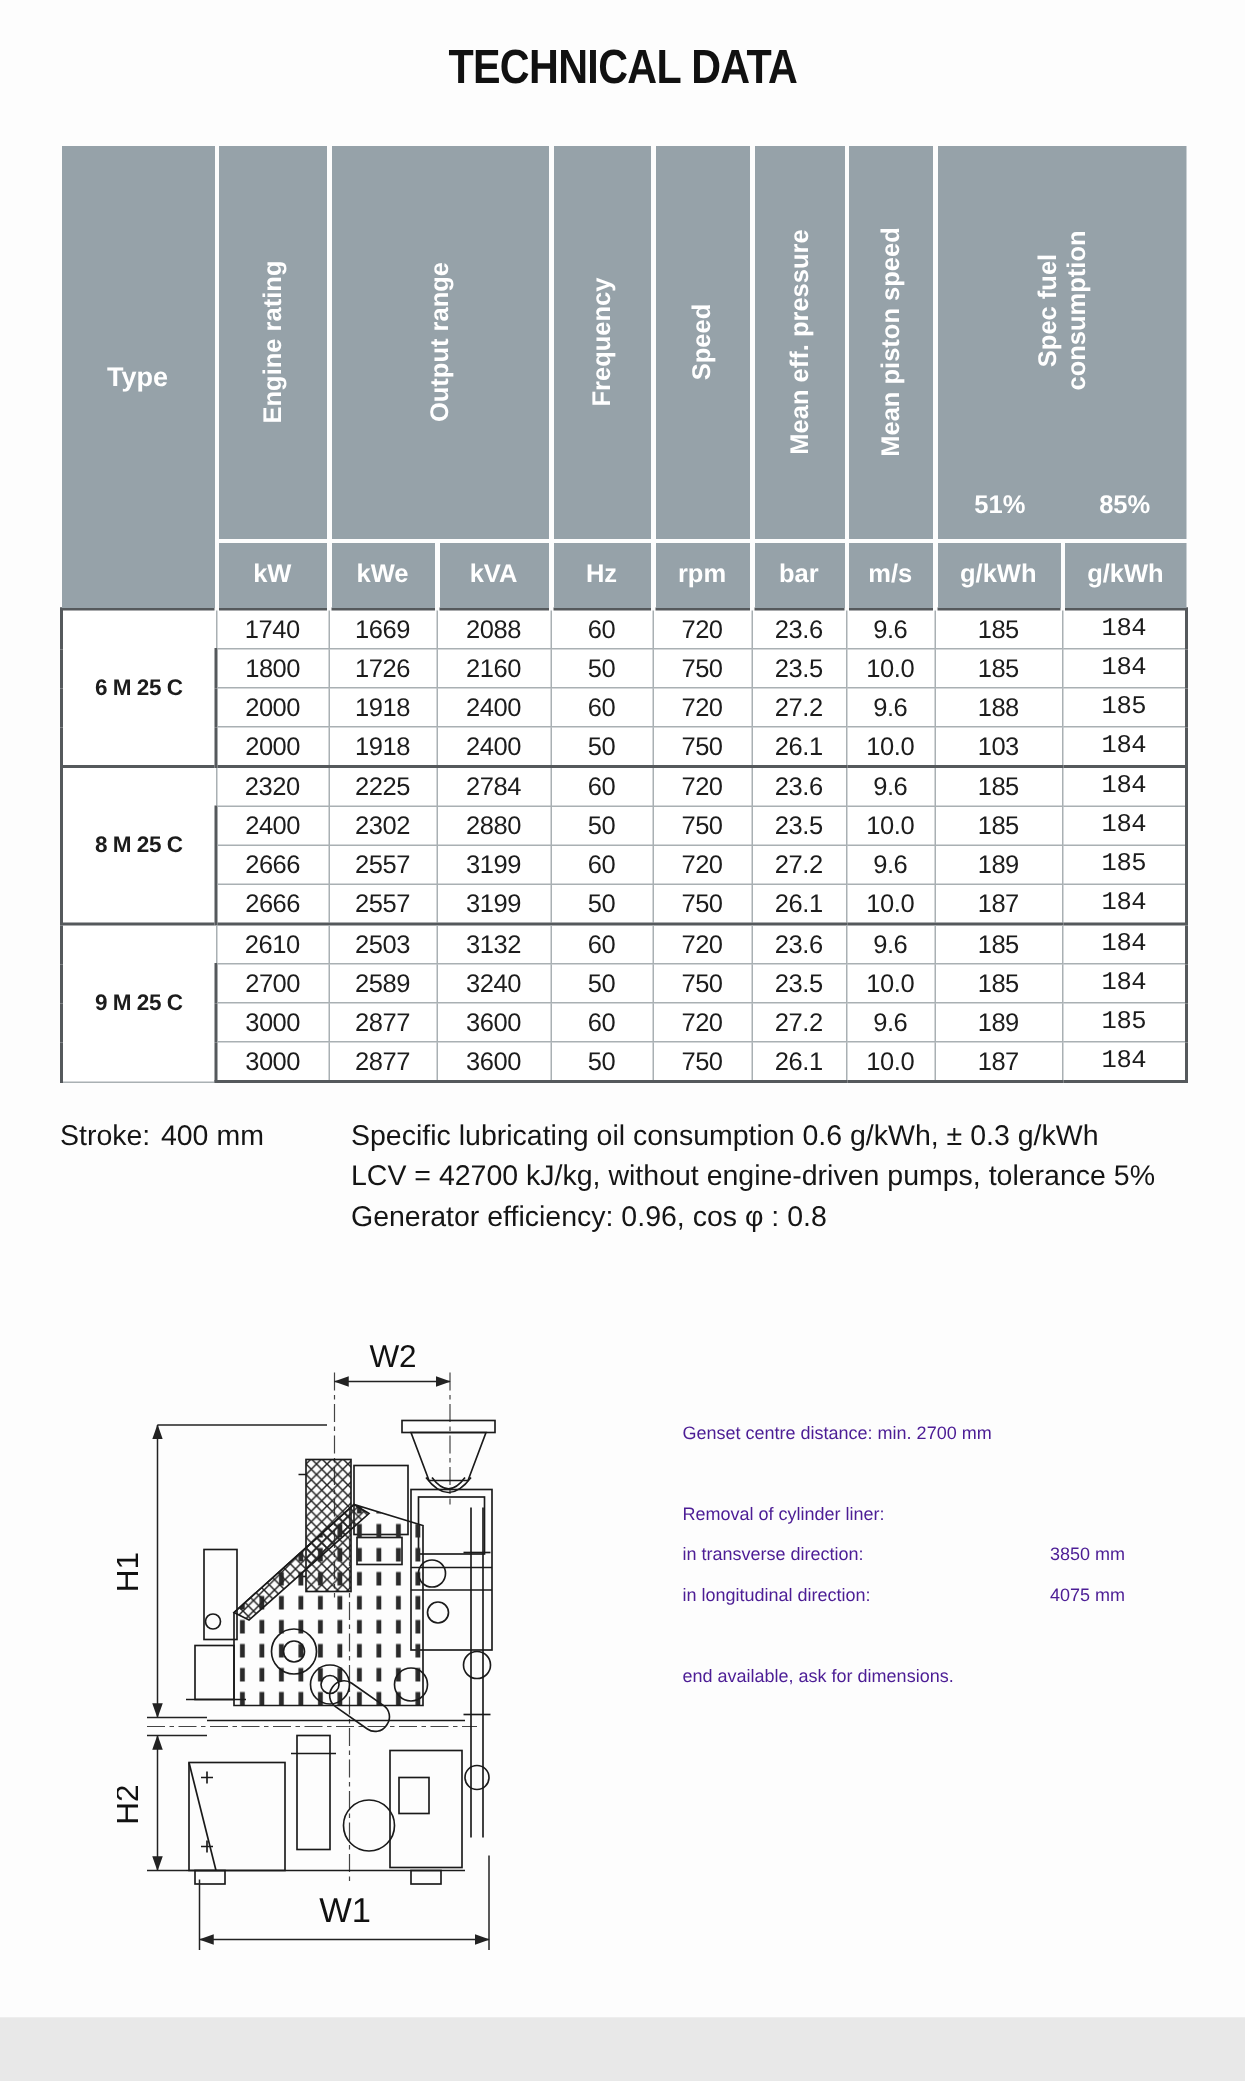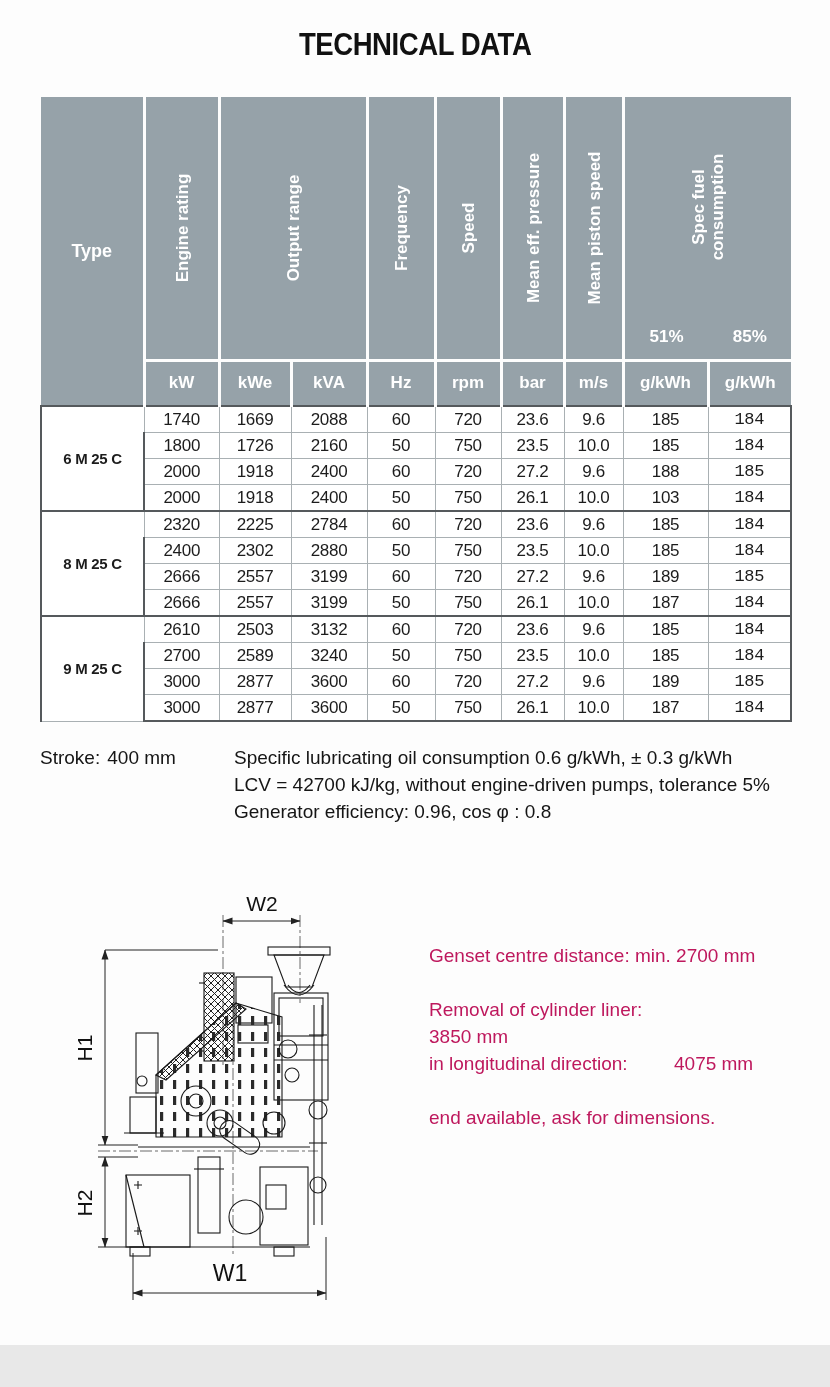--- a/index.html
+++ b/index.html
@@ -39,21 +39,21 @@
   tbody tr td:last-child{border-right:2px solid #55595c;font-family:Liberation Mono, monospace;}
   tbody tr:last-child td{border-bottom:2px solid #55595c;}
 
   
   .notes{position:absolute;left:40px;top:744px;font-size:19px;color:#151515;line-height:27px;}
   .notes-left{position:absolute;left:0;top:0;width:200px;}
   .note-row .nlabel{display:inline-block;width:62px;}
   .notes-right{position:absolute;left:194px;top:0;width:560px;white-space:nowrap;}
 
   
-  .info{position:absolute;left:429px;top:942px;font-size:19px;color:#be185d;line-height:27px;width:360px;}
+  .info{position:absolute;left:455px;top:942px;font-size:12px;color:#4c1d95;line-height:27px;width:360px;}
   .info .blank{height:27px;}
   .irow{display:flex;}
   .irow .ilabel{width:245px;}
 
   
   .figure{position:absolute;left:66px;top:885px;margin-left:12px;}
   svg text{font-family:"Liberation Sans","DejaVu Sans",sans-serif;fill:#111;}
 </style>
 </head>
 <body>
@@ -375,20 +375,21 @@
         <text x="152" y="396" text-anchor="middle" font-size="23">W1</text>
       </g>
     </svg>
   </div>
 
   <div class="info">
     <div>Genset centre distance: min. 2700 mm</div>
     <div class="blank"></div>
     <div>Removal of cylinder liner:</div>
     <div class="irow">
+      <span class="ilabel">in transverse direction:</span>
       <span>3850 mm</span>
     </div>
     <div class="irow">
       <span class="ilabel">in longitudinal direction:</span>
       <span>4075 mm</span>
     </div>
     <div class="blank"></div>
     <div>end available, ask for dimensions.</div>
   </div>
 

